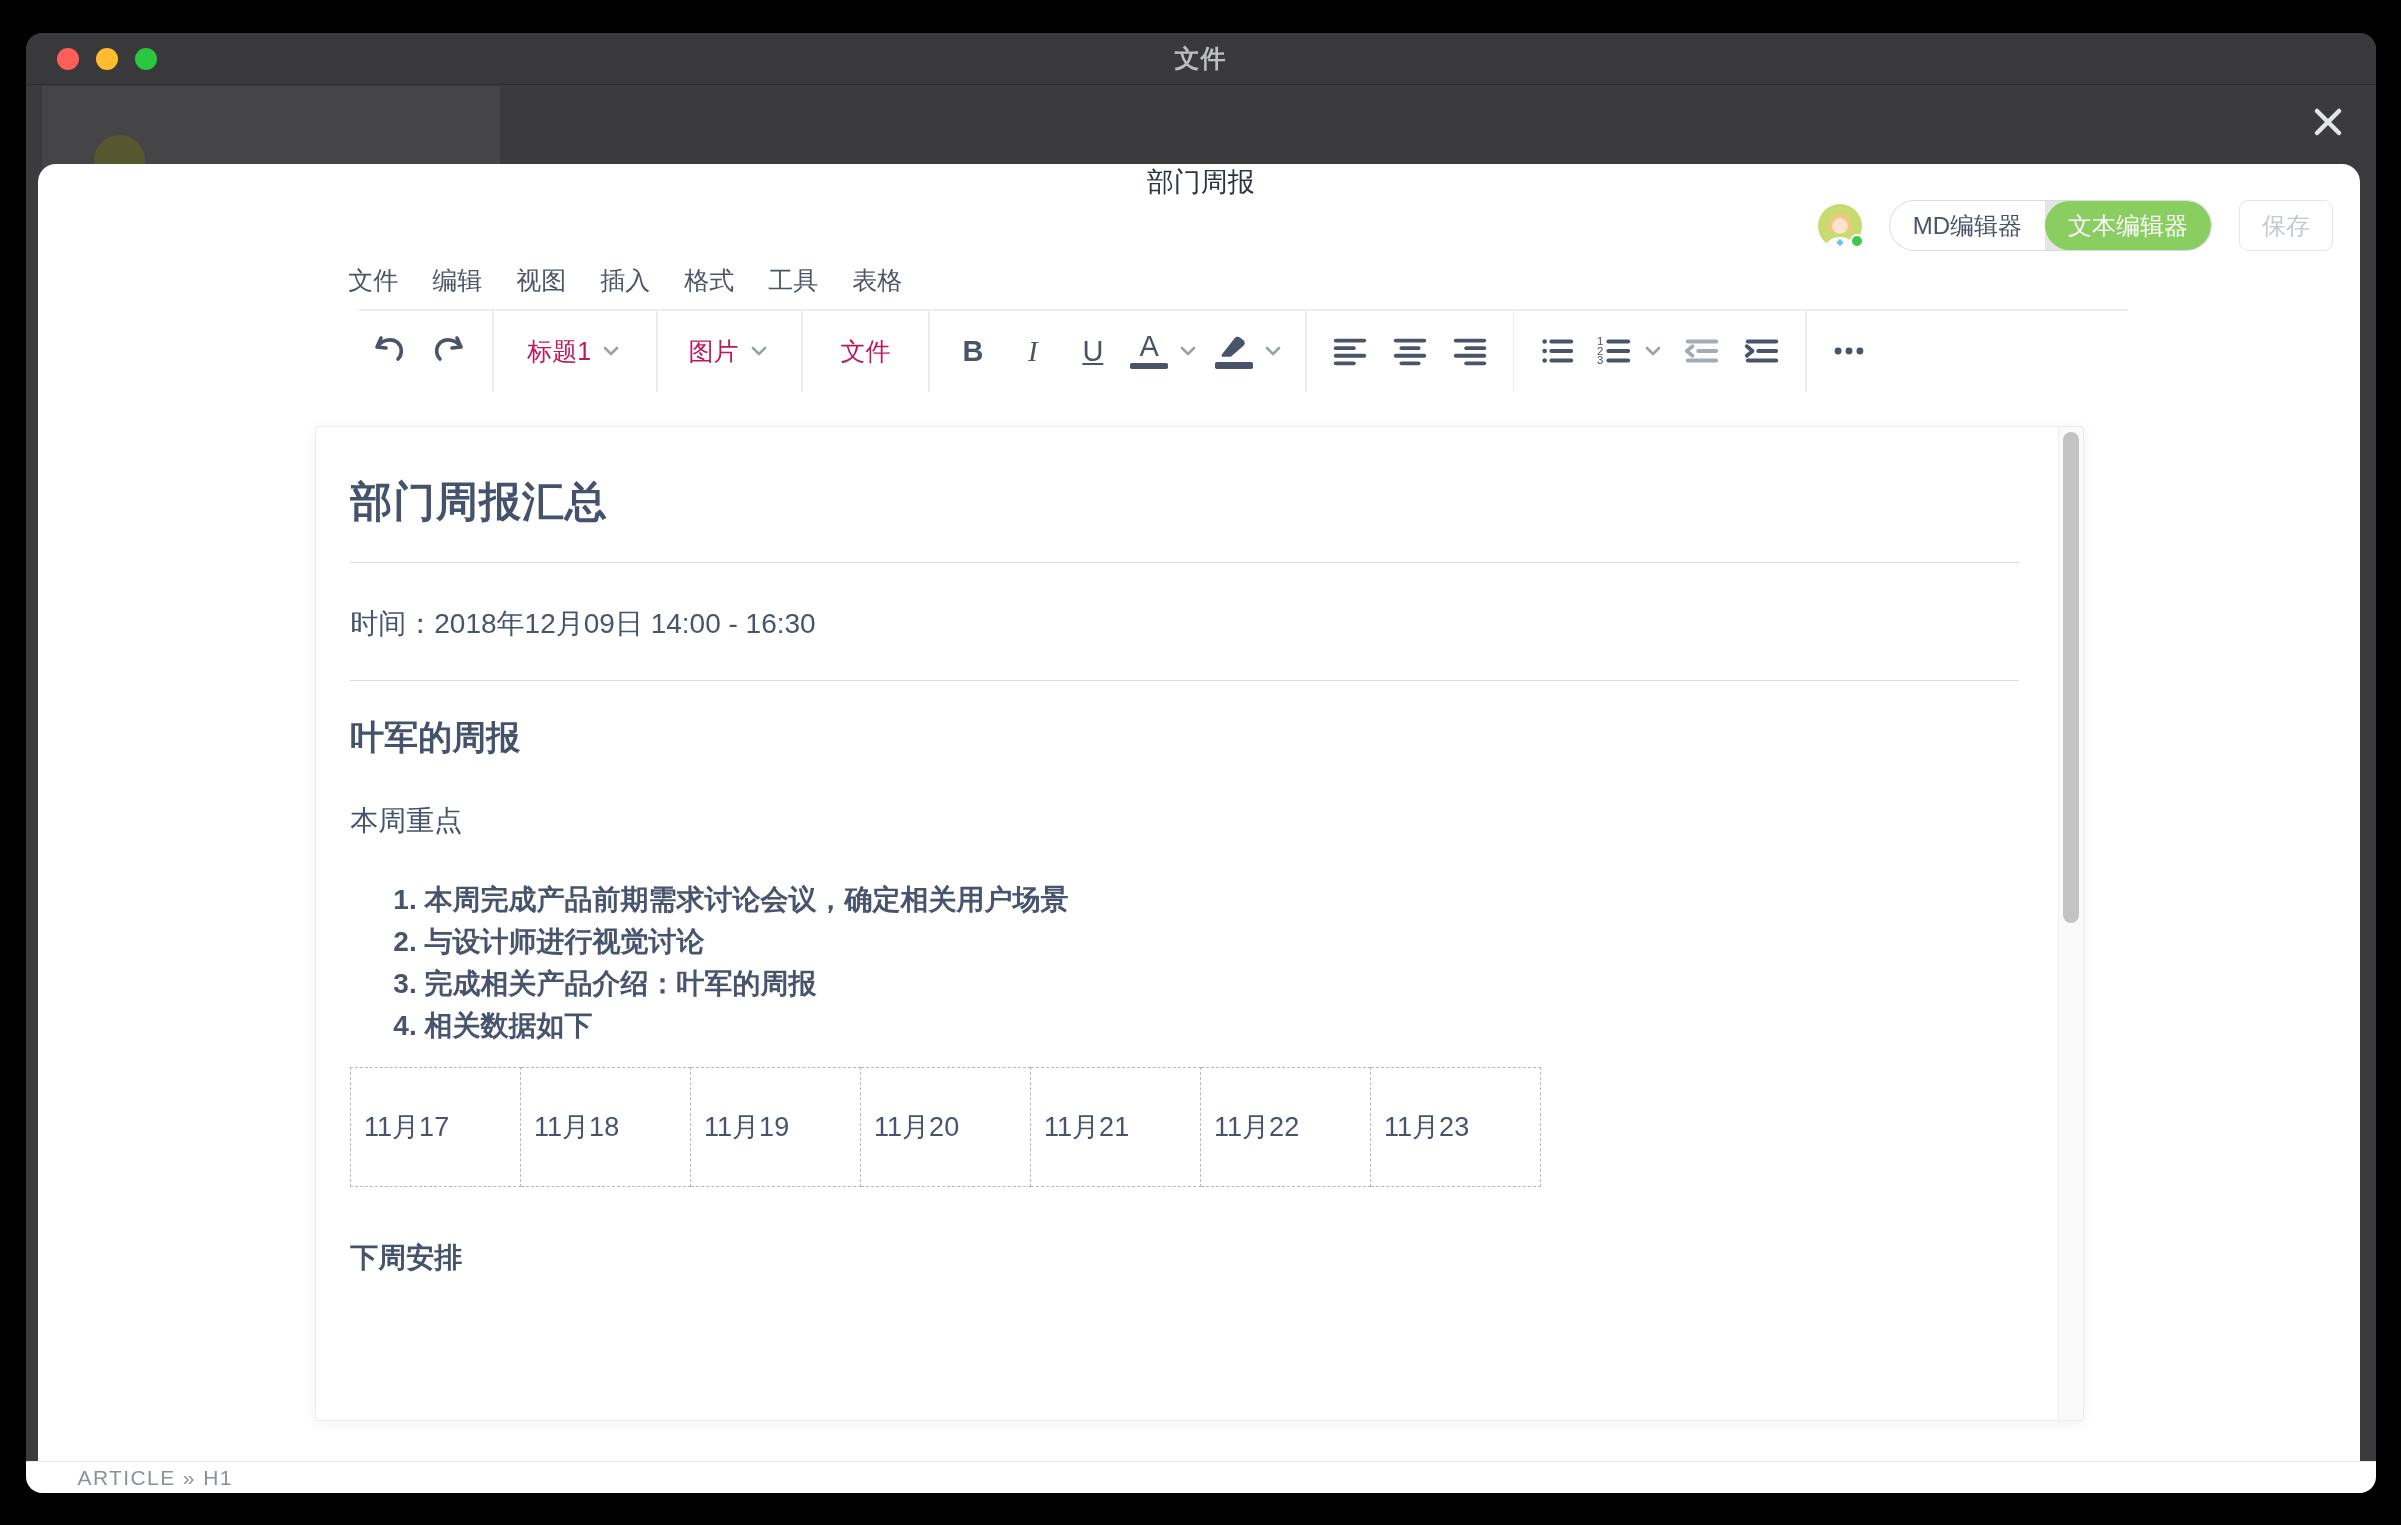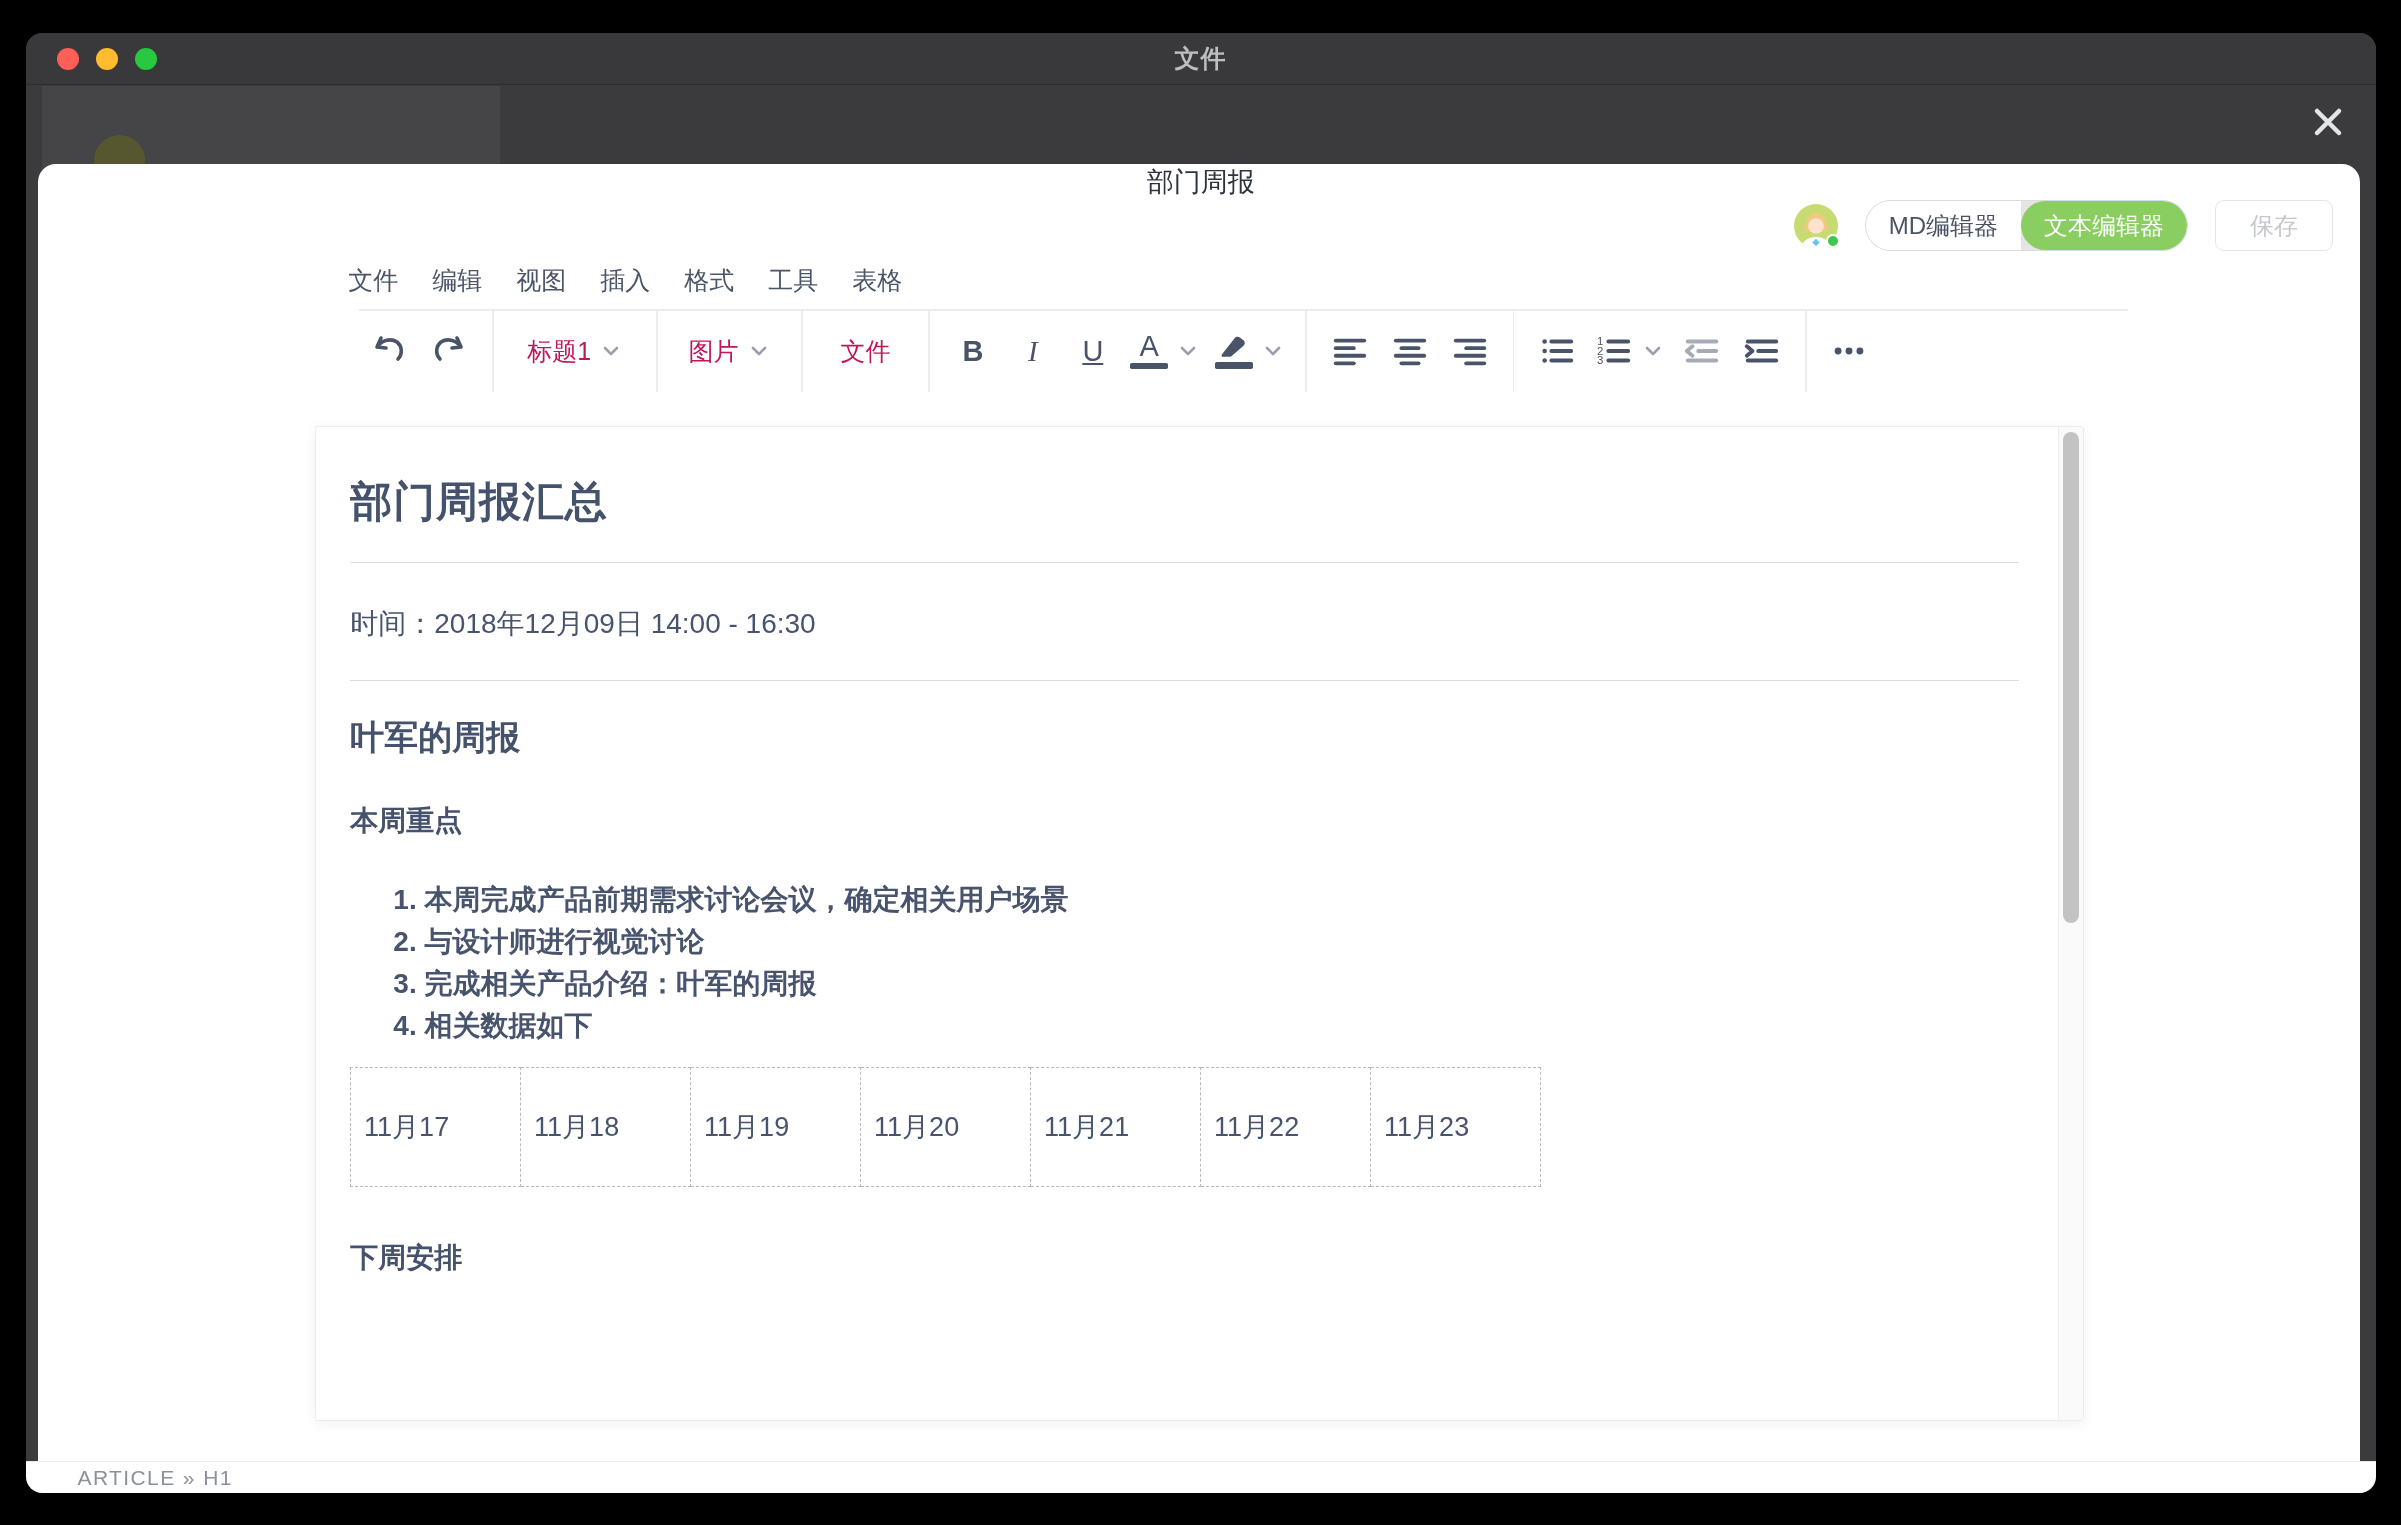--- a/index.html
+++ b/index.html
@@ -38,21 +38,21 @@
   .doc-header { height:88px; display:flex; align-items:center; padding:0 27px 0 30px;flex-direction:column; }
   .doc-title { font-size:27px; font-weight:500; color:#2e343d; }
   .header-right { margin-left:auto; display:flex; align-items:center; gap:27px; }
   .avatar { position:relative; width:44px; height:44px; }
   .avatar svg { display:block; }
   .status-dot { position:absolute; right:-2.7px; bottom:-0.9px; width:14.6px; height:14.6px; border-radius:50%; background:#3fc84f; border:2.7px solid #fff; }
   .segmented { display:flex; border:1.8px solid #d8dbe0; border-radius:27px; overflow:hidden; height:51px; background:#e5e5e5; }
   .seg { border:none; background:#fff; padding:0 23px; font-size:24px; color:#4a5264; cursor:pointer; font-family:inherit; }
   .seg.active { background:#8ace61; color:#fff; border-radius:25.5px; }
   .save-btn {
-    height:51px; padding:0 34px; border:1.8px solid #e3e6ea; border-radius:9px;
+    height:51px; padding:0 22px; border:1.8px solid #e3e6ea; border-radius:9px;
     background:#fff; color:#c3c8cf; font-size:24px; font-family:inherit;
   }
   
   .menubar { height:57px; display:flex; align-items:center; gap:34px; padding-left:310px; }
   .menu-item { font-size:25px; color:#4b5567; background:none; border:none; cursor:pointer; font-family:inherit; }
   
   .toolbar {
     height:84px; display:flex; align-items:stretch; border-bottom:1.8px solid #ececec;
     position:relative; padding-left:321px;
   }
@@ -79,21 +79,21 @@
     box-shadow:0 2.7px 12.8px rgba(0,0,0,0.06);
   }
   .card-scrollbar { position:absolute; top:0; right:0; bottom:0; width:25px; border-left:0.9px solid #ededed; background:#fafafa; }
   .scroll-thumb { position:absolute; left:3.6px; top:4.6px; width:16.4px; height:491px; background:#c3c3c3; border-radius:8.2px; }
   .card-content { position:absolute; left:34px; right:64px; top:0; color:#48546d; }
   .doc-h1 { margin-top:46px; font-size:42px; line-height:57px; font-weight:bold; color:#45526b; letter-spacing:0.9px; }
   .rule { margin-top:32px; border-top:1.8px solid #dcdcdc; }
   .rule-2 { margin-top:36px; border-top:1.8px solid #dcdcdc; }
   .time-line { margin-top:41px; font-size:28px; line-height:40px; color:#48546d; }
   .doc-h2 { margin-top:31px; font-size:34px; line-height:51px; font-weight:bold; color:#45526b; }
-  .doc-h3 { margin-top:38px; font-size:28px; line-height:40px; font-weight:bold; color:#45526b; }
+  .doc-h3 { margin-top:38px; font-size:28px; line-height:40px; font-weight:normal; color:#45526b; }
   .doc-ol { margin-top:38px; padding-left:43px; list-style:none; counter-reset:li; }
   .doc-ol li { font-size:28px; line-height:42px; color:#48546d;font-weight:bold; }
   .doc-ol li::before { counter-increment:li; content:counter(li) ". "; }
   .data-table { margin-top:20px; width:1191px; border-collapse:collapse; table-layout:fixed; }
   .data-table td {
     border:1.8px dashed #b9b9b9; height:117px; padding-left:12.8px;
     font-size:27px; color:#48546d; vertical-align:middle;
   }
   .data-table tr:first-child td { height:119px; }
   .doc-h3-next { margin-top:51px; font-size:28px; line-height:40px; font-weight:bold; color:#45526b; }

